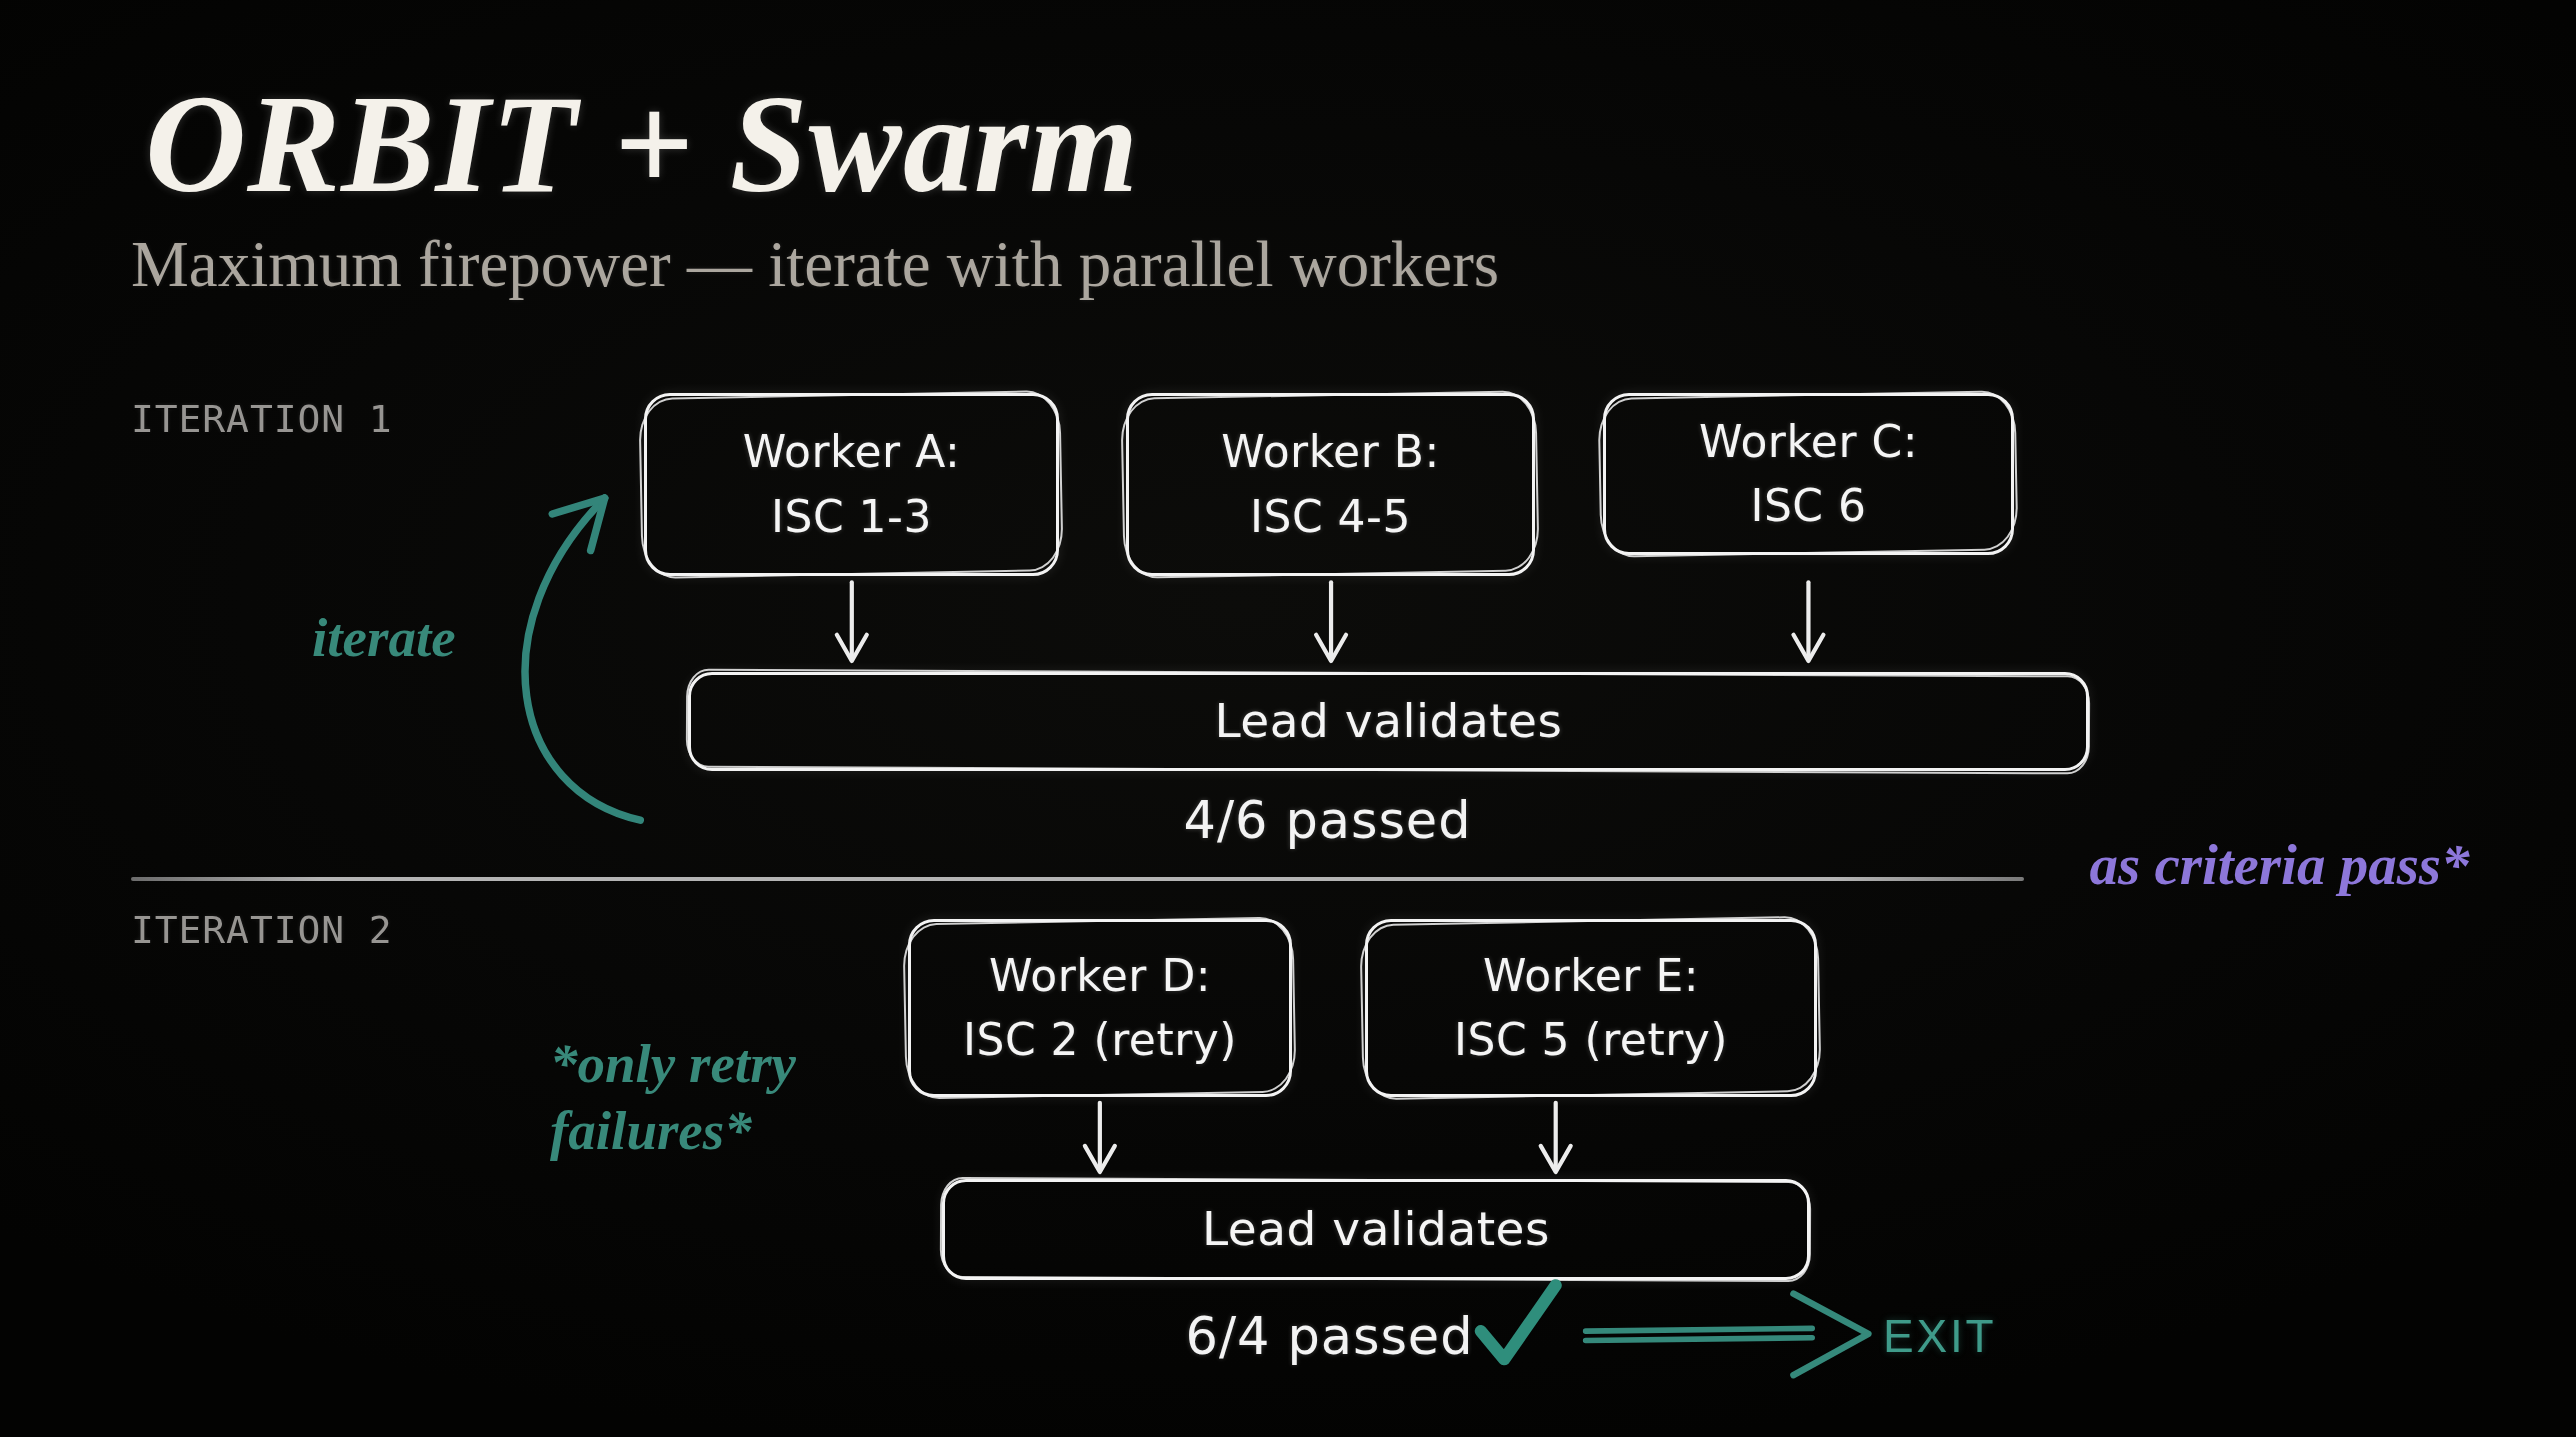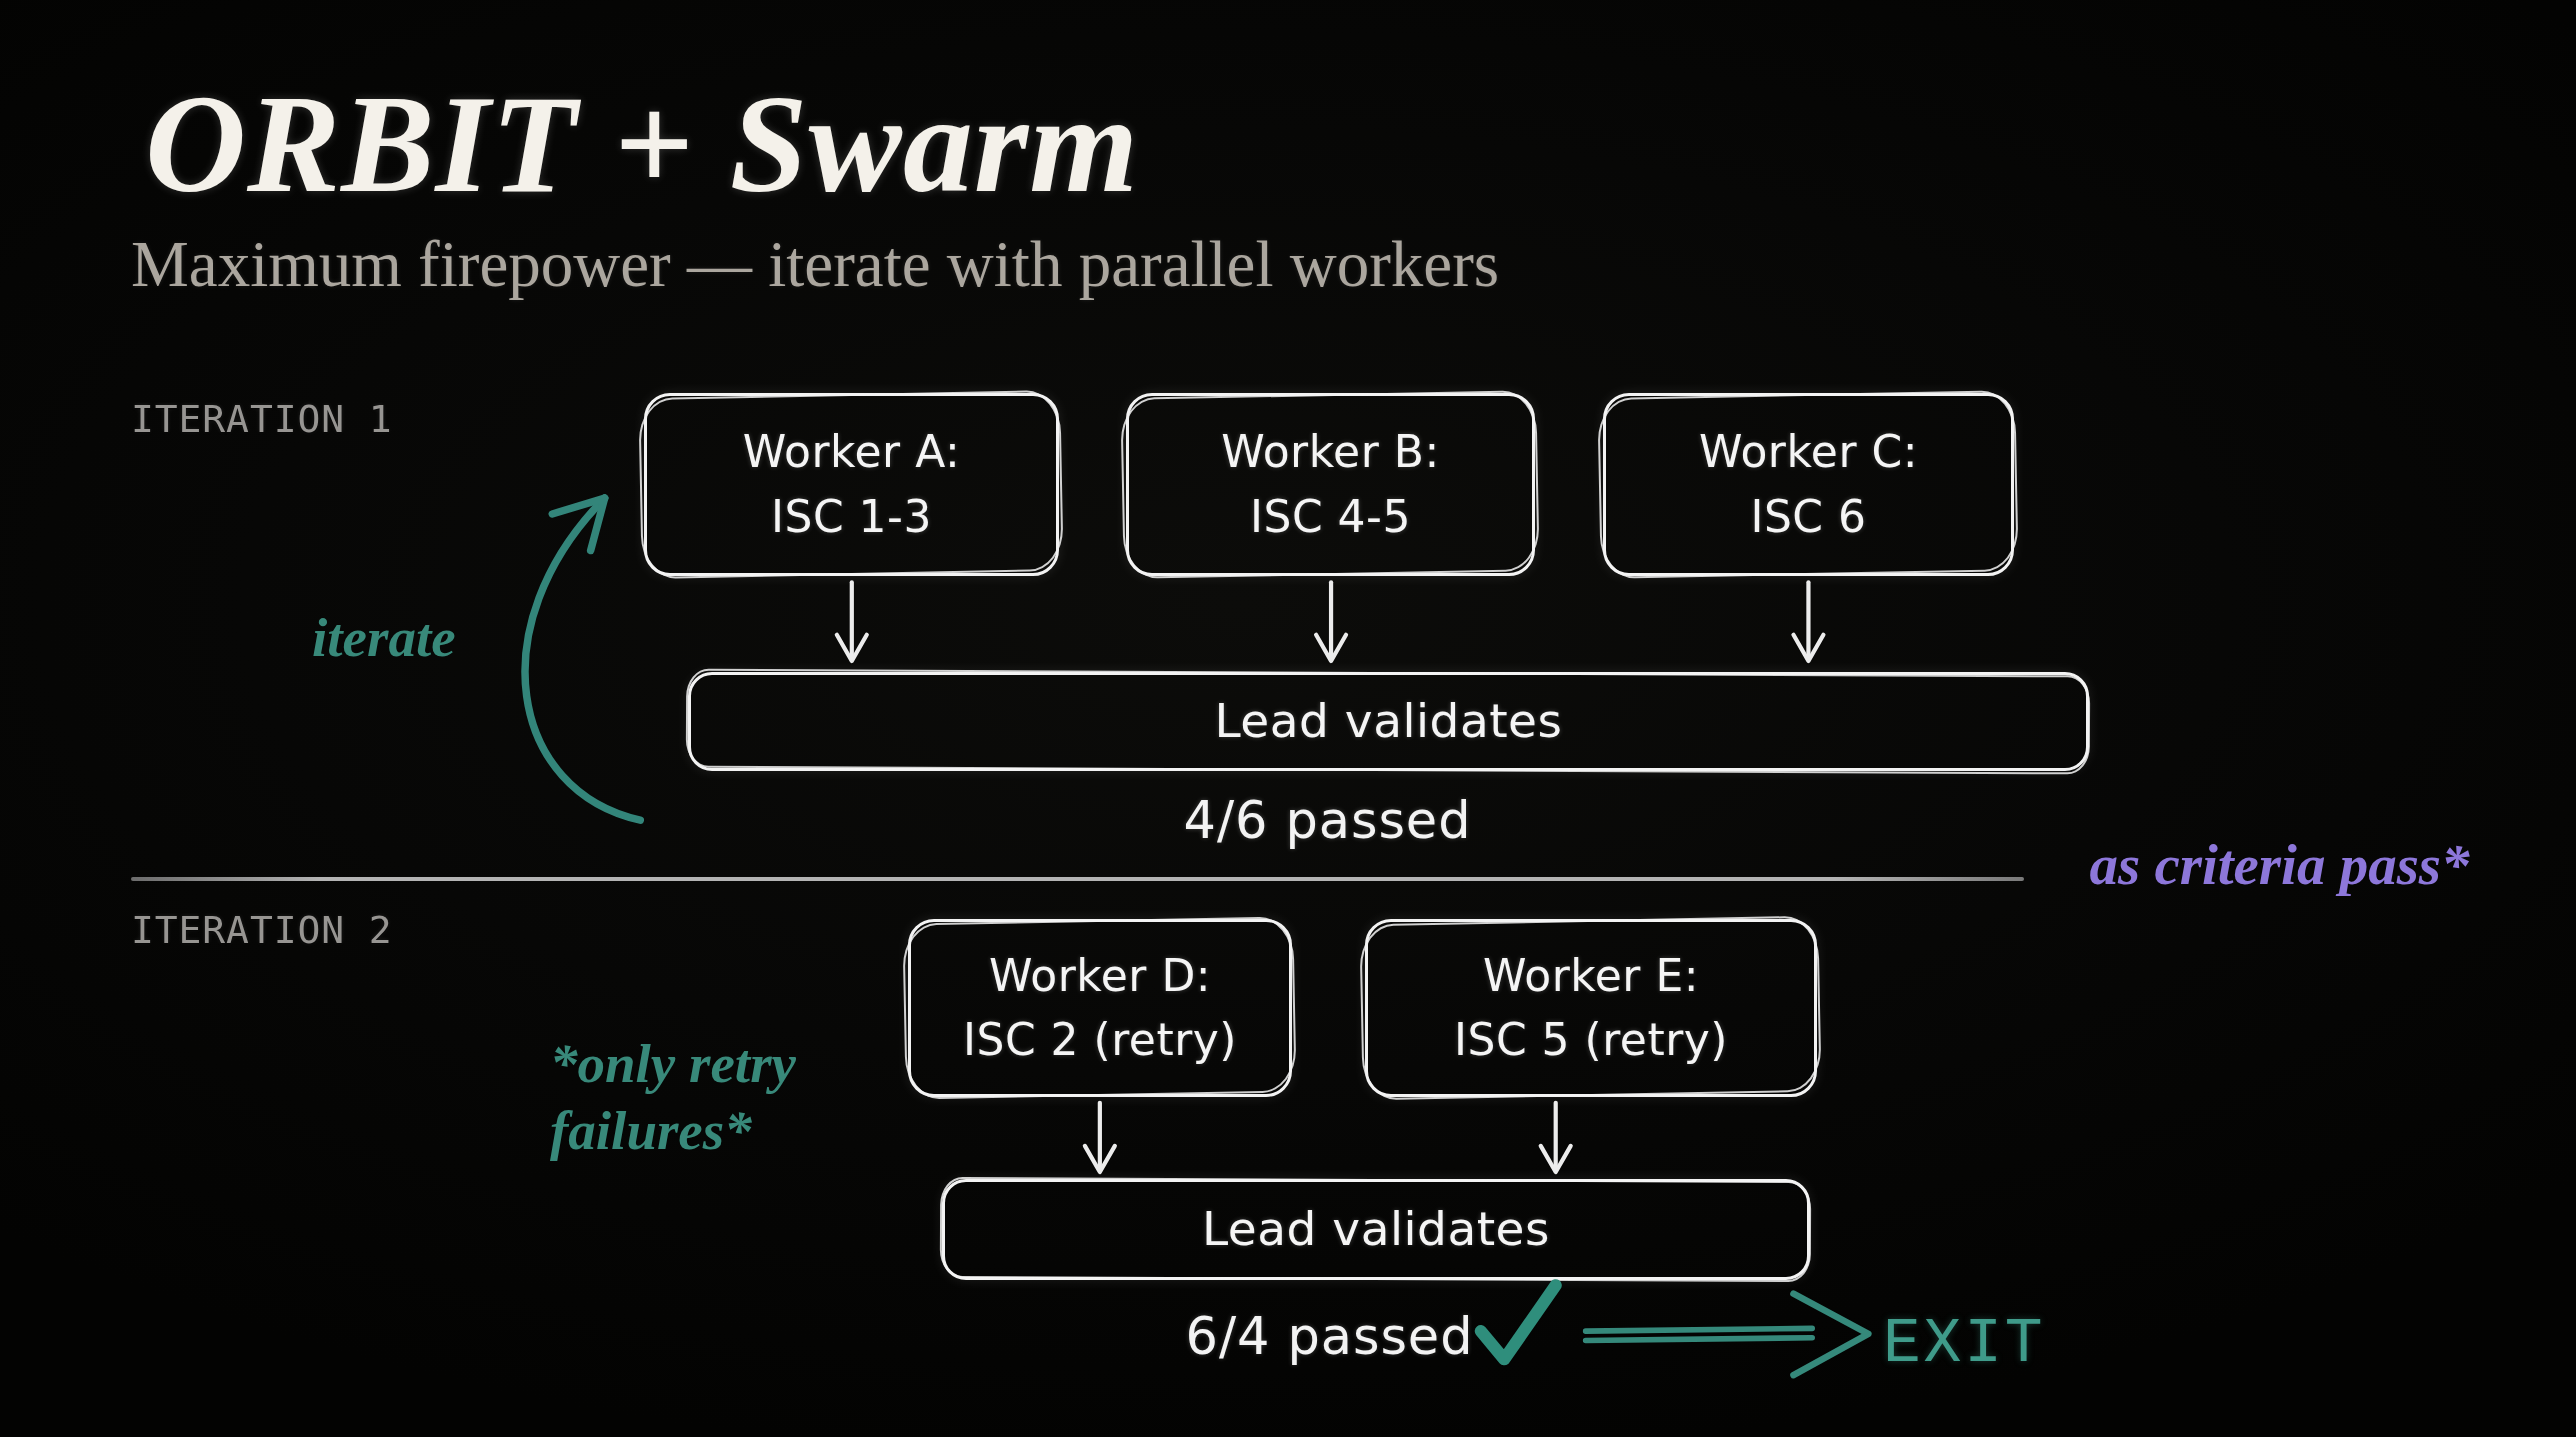--- a/index.html
+++ b/index.html
@@ -107,22 +107,22 @@
     font-family: "Liberation Serif", serif;
     font-style: italic;
     font-weight: 600;
     color: #8d77da;
     font-size: 57px;
     line-height: 1.18;
     text-align: center;
     width: 431px;
   }
   .exit-label {
-    font-family: Liberation Mono, monospace;
-    font-size: 63px;
+    font-family: Liberation Sans, sans-serif;
+    font-size: 46px;
     letter-spacing: 2.8px;
     color: #3f9b8a;
     text-shadow: 0 0 7.5px rgba(63,155,138,0.35);
   }
 
   .divider {
     left: 131px;
     top: 877px;
     width: 1893px;
     height: 3.7px;
@@ -155,21 +155,21 @@
     </div>
   </div>
 
   <div class="abs node" style="left:1126px; top:393px; width:409px; height:183px;">
     <div class="node-text">
       <div>Worker B:</div>
       <div>ISC 4-5</div>
     </div>
   </div>
 
-  <div class="abs node" style="left:1603px; top:393px; width:411px; height:183px;">
+  <div class="abs node" style="left:1603px; top:393px; width:411px; height:162px;">
     <div class="node-text">
       <div>Worker C:</div>
       <div>ISC 6</div>
     </div>
   </div>
 
   <div class="abs node lead" style="left:641px; top:672px; width:1401px; height:99px;">
     <div class="node-text">Lead validates</div>
   </div>
 

